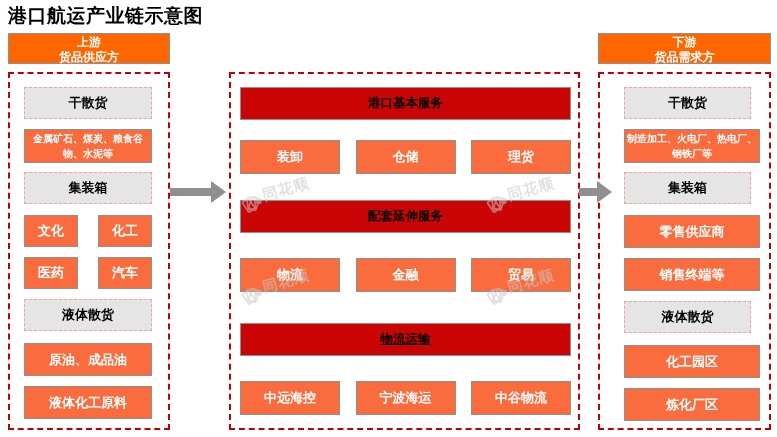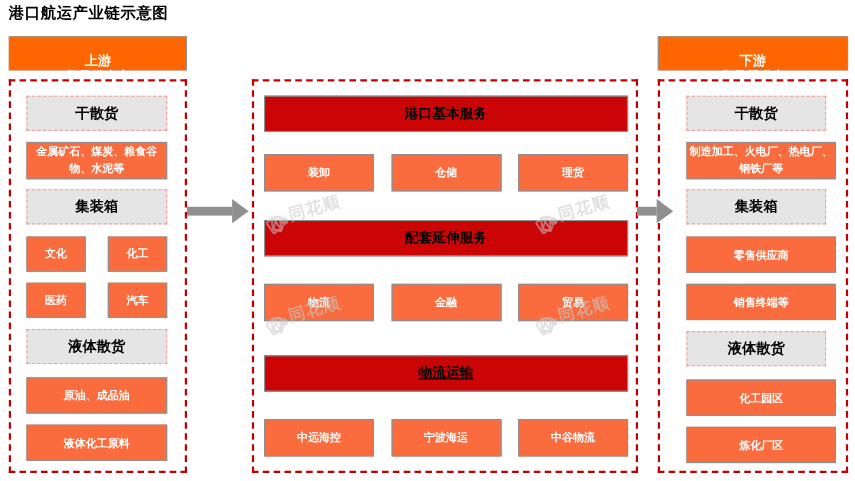--- a/index.html
+++ b/index.html
@@ -13,27 +13,27 @@
     --watermark-gray:#C8C8C8;
   }
   *{margin:0;padding:0;box-sizing:border-box;}
   html,body{background:#fff;}
   body{
     width:777px;height:437px;position:relative;overflow:hidden;
     font-family:"Liberation Sans","DejaVu Sans",sans-serif;
   }
   .stage{position:absolute;inset:0;}
   .title{
-    position:absolute;left:8px;top:3px;font-size:14px;font-weight:700;color:#000;
+    position:absolute;left:8px;top:3px;font-size:19px;font-weight:700;color:#000;
     letter-spacing:0.5px;
   }
   .col-header{
     position:absolute;top:33px;height:31px;background:var(--header-orange);
     border:1px solid var(--gray-border);color:#fff;font-weight:700;font-size:12px;
-    line-height:15px;text-align:center;padding-top:14px;z-index:1;
+    line-height:15px;text-align:center;padding-top:1px;z-index:1;
   }
   .hdr-up{left:8px;width:162px;}
   .hdr-mid{left:229px;width:351px;}
   .hdr-down{left:598px;width:173px;}
   .frame{
     position:absolute;top:72px;height:358px;border:2px dashed var(--frame-red);
     background:transparent;z-index:1;
   }
   .frame-left{left:8px;width:162px;}
   .frame-mid{left:229px;width:351px;}
@@ -42,21 +42,21 @@
     display:flex;align-items:center;justify-content:center;text-align:center;
     font-weight:700;
   }
   .cat{
     width:128px;height:32px;margin-left:14px;background:#e5e5e5;
     border:1px dashed var(--pink-dash);color:#000;font-size:13px;
   }
   .frame-right .cat{width:127px;margin-left:24px;}
   .item{
     width:128px;height:33px;margin-left:14px;background:var(--item-orange);
-    border:1.5px solid var(--gray-border);color:#fff;font-size:10px;
+    border:1.5px solid var(--gray-border);color:#fff;font-size:13px;
   }
   .frame-right .item{width:136px;margin-left:24px;}
   .item.multi{height:34px;font-size:10px;line-height:15px;padding:0 2px;}
   .pair-row{
     width:128px;margin-left:14px;display:flex;justify-content:space-between;
   }
   .pair-row .item{width:54px;height:32px;margin-left:0;}
   .section{
     width:331px;height:33px;margin-left:9px;background:var(--dark-red);
     border:1px solid var(--gray-border);color:#000000;font-size:12.5px;

